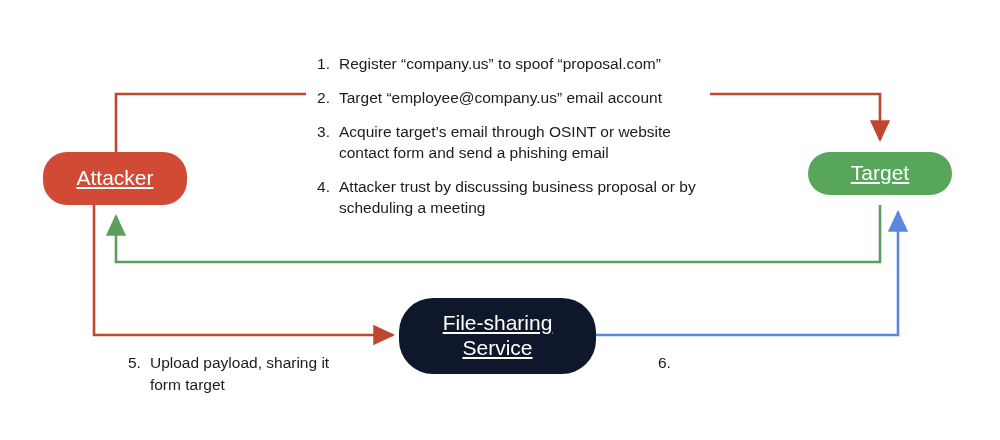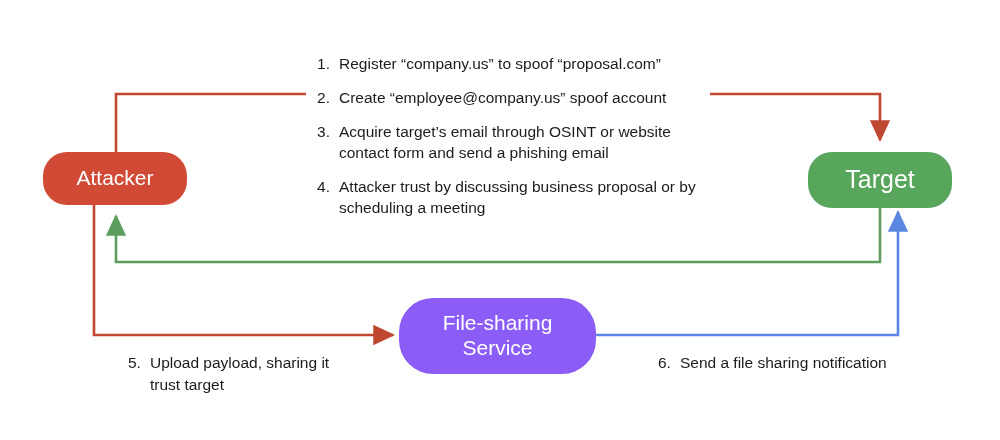--- a/index.html
+++ b/index.html
@@ -30,49 +30,50 @@
     position: absolute;
     display: flex;
     align-items: center;
     justify-content: center;
     text-align: center;
     color: #ffffff;
     border-radius: 26px;
     line-height: 1.18;
     z-index: 3;
     box-sizing: border-box;
+    text-decoration: underline;
   }
   .node-label {
     display: block;
     white-space: pre-line;
   }
   #node-attacker {
     left: 43px;
     top: 152px;
     width: 144px;
     height: 53px;
     background: #d04a35;
     font-size: 21px;
     border-radius: 24px;
   }
   #node-target {
     left: 808px;
     top: 152px;
     width: 144px;
-    height: 56px;
+    height: 43px;
     background: #58a55c;
-    font-size: 25px;
+    font-size: 21px;
     border-radius: 24px;
   }
   #node-fileshare {
     left: 399px;
     top: 298px;
     width: 197px;
     height: 76px;
-    background: #8b5cf6;
+    background: #0f172a;
     font-size: 21px;
     border-radius: 34px;
   }
   .steps-top {
     position: absolute;
     left: 306px;
     top: 50px;
     width: 396px;
     z-index: 4;
     background: #ffffff;
@@ -151,35 +152,34 @@
 Service</span>
   </div>
 
   <div class="steps-top">
     <div class="step-row">
       <span class="step-num">1.</span>
       <span class="step-text">Register “company.us” to spoof “proposal.com”</span>
     </div>
     <div class="step-row">
       <span class="step-num">2.</span>
-      <span class="step-text">Create “employee@company.us” spoof account</span>
+      <span class="step-text">Target “employee@company.us” email account</span>
     </div>
     <div class="step-row">
       <span class="step-num">3.</span>
       <span class="step-text">Acquire target’s email through OSINT or website contact form and send a phishing email</span>
     </div>
     <div class="step-row">
       <span class="step-num">4.</span>
       <span class="step-text">Attacker trust by discussing business proposal or by scheduling a meeting</span>
     </div>
   </div>
 
   <div class="step-caption" id="caption-5">
     <span class="caption-num">5.</span>
-    <span class="caption-text">Upload payload, sharing it trust target</span>
+    <span class="caption-text">Upload payload, sharing it form target</span>
   </div>
 
   <div class="step-caption" id="caption-6">
     <span class="caption-num">6.</span>
-    <span class="caption-text">Send a file sharing notification</span>
   </div>
 
 </div>
 
 </body></html>

